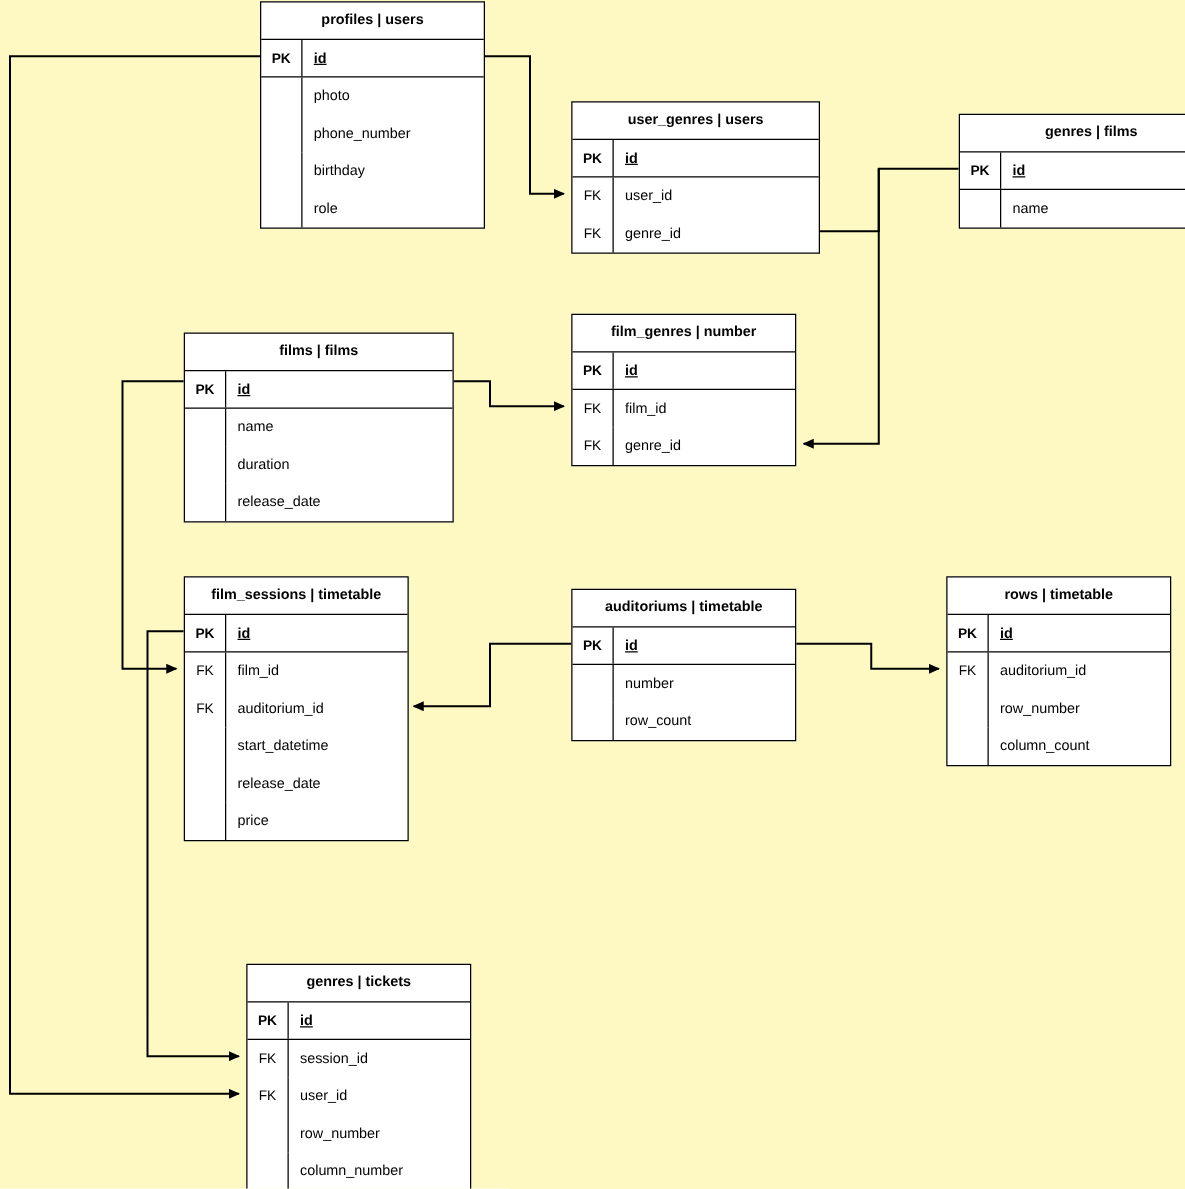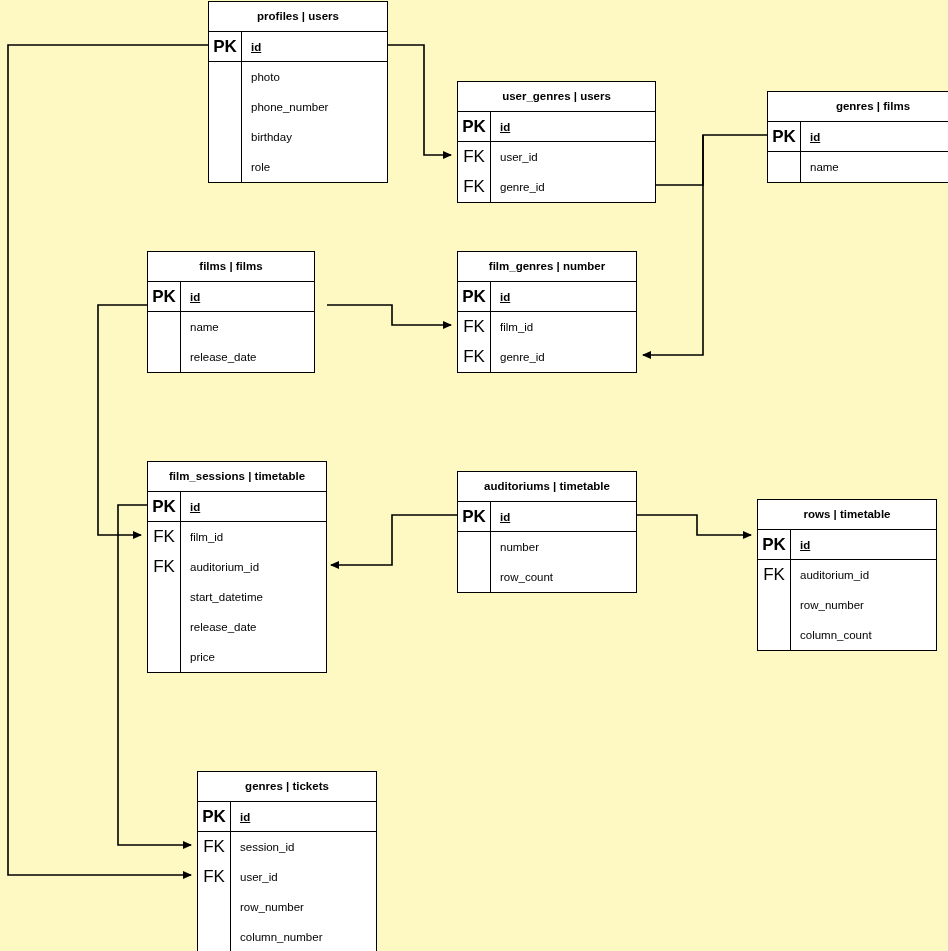--- a/index.html
+++ b/index.html
@@ -61,21 +61,21 @@
     box-sizing: border-box;
   }
   .key-cell {
     box-sizing: border-box;
     width: 33px;
     flex: 0 0 33px;
     border-right: 1.6px solid #000000;
     display: flex;
     align-items: center;
     justify-content: center;
-    font-size: 17px;
+    font-size: 11px;
     color: #000000;
   }
   .key-cell.bold {
     font-weight: bold;
   }
   .name-cell {
     box-sizing: border-box;
     flex: 1 1 auto;
     display: flex;
     align-items: center;
@@ -168,31 +168,35 @@
             <div class="name-cell pk">id</div>
           </div>
           <div class="attr-block">
             <div class="attr-row">
               <div class="key-cell"></div>
               <div class="name-cell">name</div>
             </div>
           </div>
         </div>
       </div>
-      <div class="entity" style="left: 147px; top: 251px; width: 168px;">
+      <div class="entity" style="left: 147px; top: 266px; width: 216px;">
         <div class="entity-title">films | films</div>
         <div class="entity-body">
           <div class="pk-row">
             <div class="key-cell bold">PK</div>
             <div class="name-cell pk">id</div>
           </div>
           <div class="attr-block">
             <div class="attr-row">
               <div class="key-cell"></div>
               <div class="name-cell">name</div>
+            </div>
+            <div class="attr-row">
+              <div class="key-cell"></div>
+              <div class="name-cell">duration</div>
             </div>
             <div class="attr-row">
               <div class="key-cell"></div>
               <div class="name-cell">release_date</div>
             </div>
           </div>
         </div>
       </div>
       <div class="entity" style="left: 457px; top: 251px; width: 180px;">
         <div class="entity-title">film_genres | number</div>
@@ -256,21 +260,21 @@
               <div class="key-cell"></div>
               <div class="name-cell">number</div>
             </div>
             <div class="attr-row">
               <div class="key-cell"></div>
               <div class="name-cell">row_count</div>
             </div>
           </div>
         </div>
       </div>
-      <div class="entity" style="left: 757px; top: 461px; width: 180px; margin-top: 38px;">
+      <div class="entity" style="left: 757px; top: 461px; width: 180px;">
         <div class="entity-title">rows | timetable</div>
         <div class="entity-body">
           <div class="pk-row">
             <div class="key-cell bold">PK</div>
             <div class="name-cell pk">id</div>
           </div>
           <div class="attr-block">
             <div class="attr-row">
               <div class="key-cell">FK</div>
               <div class="name-cell">auditorium_id</div>

